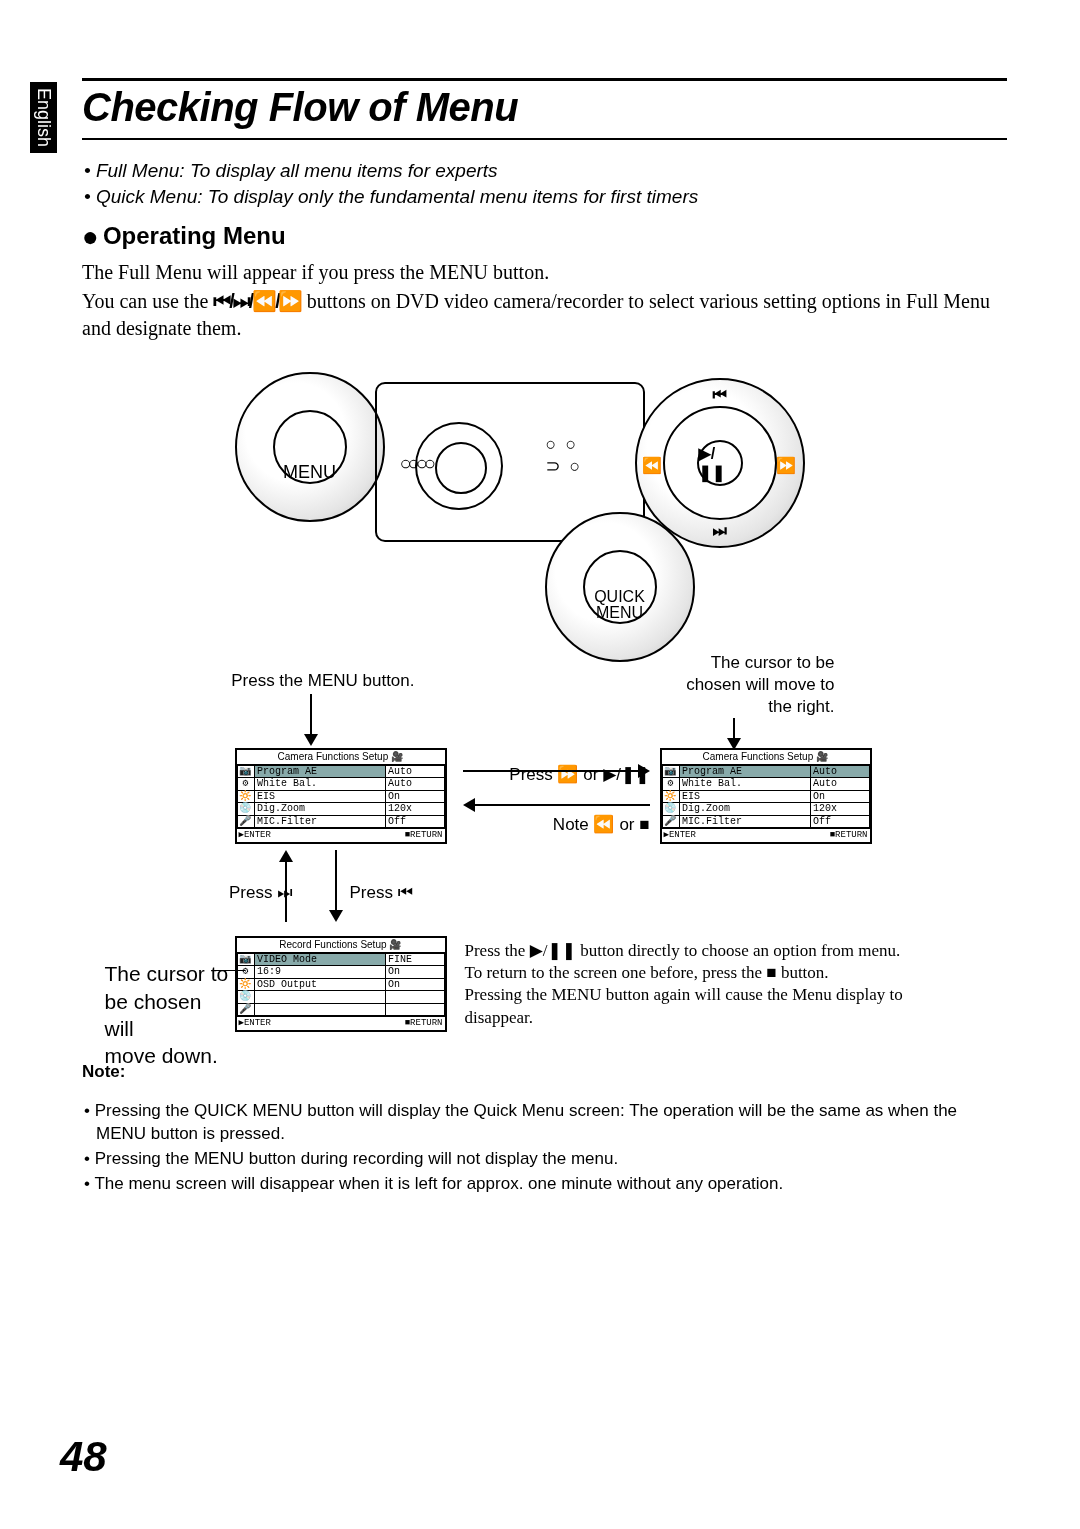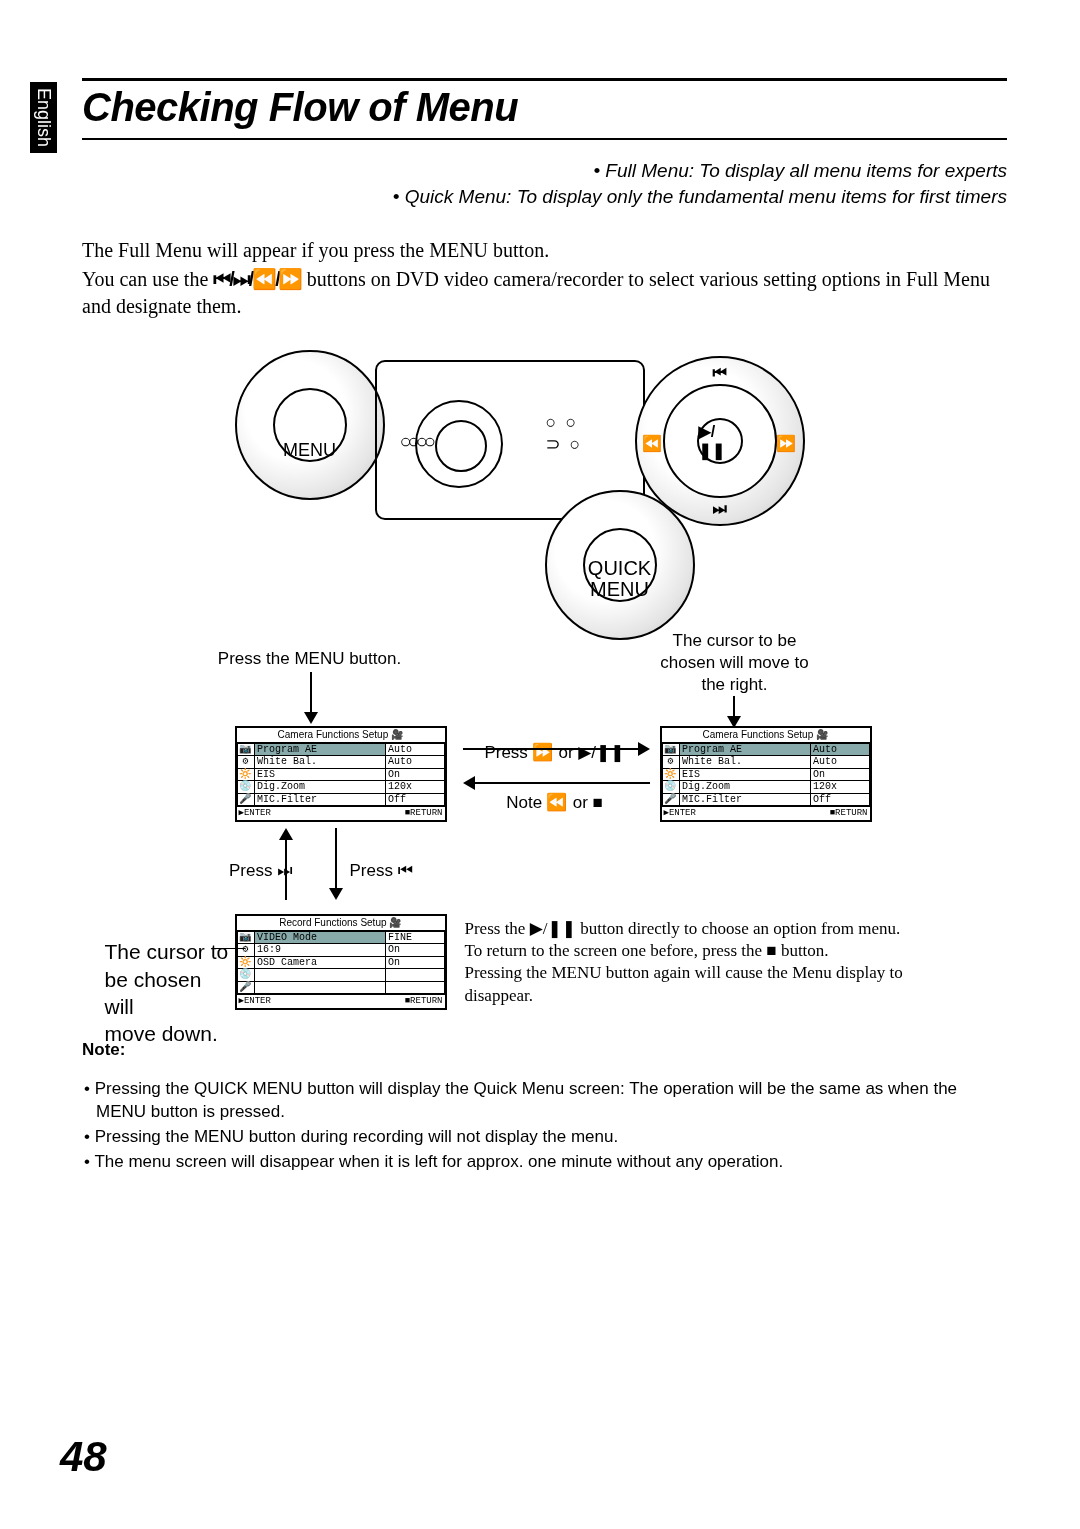--- a/index.html
+++ b/index.html
@@ -42,22 +42,21 @@
     font-size: 19px;
     line-height: 1.35;
     margin-bottom: 4px;
   }
   .intro-list {
     font-style: italic;
     font-size: 19px;
     line-height: 1.35;
     list-style: none;
     margin-left: 2px;
-    margin-bottom: 28px;
-    text-align: right;
+    margin-bottom: 12px;
   }
   .intro-list li::before { content: "• "; }
   .h2 {
     font-size: 24px;
     font-weight: 700;
     margin-bottom: 6px;
   }
   .h2 .bullet {
     font-size: 28px;
     vertical-align: -2px;
@@ -144,21 +143,21 @@
     display:flex; align-items:center; justify-content:center;
     font-size: 16px; font-weight: 900;
   }
   .navpad .glyph { position: absolute; font-size: 16px; font-weight: 900; }
 
   .caption {
     position: absolute;
     font-family: Arial, sans-serif;
     font-size: 17px;
     line-height: 1.3;
-    text-align: center;
+    text-align: right;
   }
 
   .menu-screen {
     position: absolute;
     width: 212px;
     border: 2px solid #000;
     background: #fff;
     font-family: "Courier New", monospace;
     font-size: 10px;
     line-height: 1.15;
@@ -244,20 +243,21 @@
 <div class="content">
   <div class="top-rule"></div>
   <div class="h1">Checking Flow of Menu</div>
   <div class="hr-thin"></div>
 
   <ul class="intro-list">
     <li>Full Menu: To display all menu items for experts</li>
     <li>Quick Menu: To display only the fundamental menu items for first timers</li>
   </ul>
 
+  <div class="h2"><span class="bullet">●</span><span>Operating Menu</span></div>
   <p class="body-p">The Full Menu will appear if you press the MENU button.</p>
   <p class="body-p">
     <span>You can use the </span><span class="sym">⏮/⏭/⏪/⏩</span><span> buttons on DVD video camera/recorder to select various setting options in Full Menu and designate them.</span>
   </p>
 
   <div class="diagram">
 
     <div class="circle-btn" style="left:130px; top:0; width:150px; height:150px;">
       <div class="inner" style="width:74px; height:74px; font-size:18px; font-weight:400;">
         <span>MENU</span>
@@ -276,21 +276,21 @@
       <div class="center">
           <span>▶/❚❚</span>
         </div>
       <div class="glyph" style="top:8px; left:78px;">⏮</div>
       <div class="glyph" style="bottom:8px; left:78px;">⏭</div>
       <div class="glyph" style="top:78px; left:8px;">⏪</div>
       <div class="glyph" style="top:78px; right:8px;">⏩</div>
     </div>
 
     <div class="circle-btn" style="left:440px; top:140px; width:150px; height:150px;">
-      <div class="inner" style="width:74px; height:74px; font-size:20px;">
+      <div class="inner" style="width:74px; height:74px; font-size:16px;">
         <span>QUICK</span>
         <span>MENU</span>
       </div>
     </div>
 
     <div class="caption" style="left:100px; top:298px; width:210px;">Press the MENU button.</div>
     <div class="caption" style="left:530px; top:280px; width:200px;">
       <span>The cursor to be</span><br>
       <span>chosen will move to</span><br>
       <span>the right.</span>
@@ -393,21 +393,21 @@
               <td class="hl">VIDEO Mode</td>
               <td class="">FINE</td>
             </tr>
             <tr>
               <td class="icon">⚙</td>
               <td class="">16:9</td>
               <td class="">On</td>
             </tr>
             <tr>
               <td class="icon">🔆</td>
-              <td class="">OSD Camera</td>
+              <td class="">OSD Output</td>
               <td class="">On</td>
             </tr>
             <tr>
               <td class="icon">💿</td>
               <td class="">&nbsp;</td>
               <td class="">&nbsp;</td>
             </tr>
             <tr>
               <td class="icon">🎤</td>
               <td class="">&nbsp;</td>

